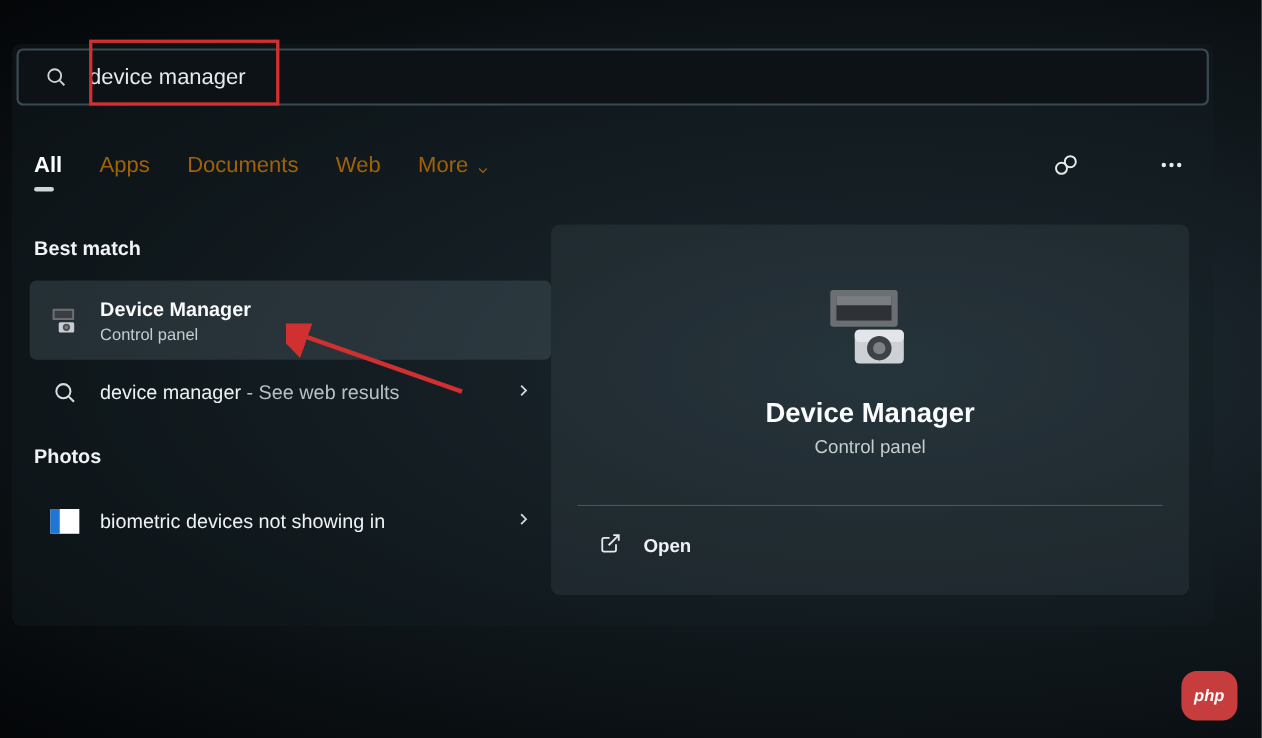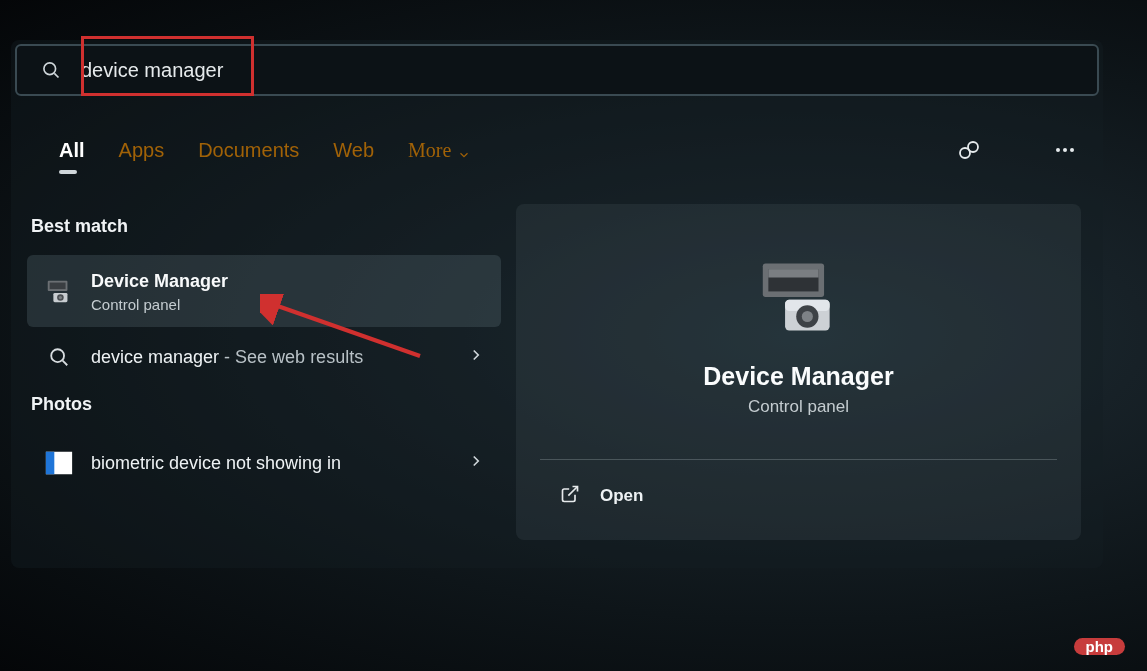--- a/index.html
+++ b/index.html
@@ -59,44 +59,43 @@
   }
   .tab {
     font-size: 20px;
     color: #a16207;
     position: relative;
     cursor: pointer;
   }
   .tab.active {
     font-weight: 600;
     color: #ffffff;
-    margin-left: 28px;
   }
   .tab.active::after {
     content: "";
     position: absolute;
     left: 0; bottom: -12px;
     width: 18px; height: 4px;
     background: #cfd6da;
     border-radius: 2px;
   }
-  .tab.more { display: flex; align-items: flex-end; gap: 6px; font-family: Liberation Serif, serif; }
+  .tab.more { display: flex; align-items: flex-end; gap: 6px; }
   .spacer { flex: 1; }
   .top-action {
     color: #e6eaec;
     cursor: pointer;
     padding: 6px;
     display: flex;
   }
   .top-action + .top-action { margin-left: 26px; }
 
   
   .cols {
     display: flex;
-    gap: 15px;
+    gap: 0;
     padding: 26px 0 28px 0;
   }
   .col-left { width: 490px; padding-left: 20px; }
   .col-right { flex: 1; padding-right: 22px; }
 
   .section-header {
     font-size: 18px;
     font-weight: 600;
     color: #f0f3f5;
     margin: 12px 0 18px 0;
@@ -176,23 +175,24 @@
     position: absolute;
     pointer-events: none;
   }
 
   
   .wm {
     position: absolute;
     right: 22px; bottom: 16px;
     background: #c73c3c;
     color: #fff;
+    font-style: italic;
     font-weight: 600;
     font-size: 15px;
-    padding: 0 12px;
+    padding: 14px 12px;
     border-radius: 14px;
   }
 
   
   .dm-icon-sm svg, .dm-icon-lg svg { display:block; }
 </style>
 </head>
 <body>
 
 <div class="panel">
@@ -268,32 +268,32 @@
             <span>device manager</span><span class="aux"> - </span><span class="aux">See web results</span>
           </span>
         </div>
         <div class="chev">
           <svg width="18" height="18" viewBox="0 0 24 24" fill="none" stroke="currentColor" stroke-width="2.2">
               <polyline points="9 6 15 12 9 18"></polyline>
             </svg>
         </div>
       </div>
 
-      <div class="section-header" style="margin-top:7px">Photos</div>
+      <div class="section-header" style="margin-top:18px">Photos</div>
 
       <div class="result">
         <div class="thumb">
           <svg width="30" height="30" viewBox="0 0 32 32">
             <rect x="2" y="4" width="28" height="24" fill="#ffffff"></rect>
             <rect x="2" y="4" width="9" height="24" fill="#1f75d8"></rect>
           </svg>
         </div>
         <div class="titles">
           <div class="t-line">
-            <span>biometric device not showing in </span>
+            <span>biometric devices not showing in </span>
           </div>
         </div>
         <div class="chev">
           <svg width="18" height="18" viewBox="0 0 24 24" fill="none" stroke="currentColor" stroke-width="2.2">
               <polyline points="9 6 15 12 9 18"></polyline>
             </svg>
         </div>
       </div>
     </div>
 

